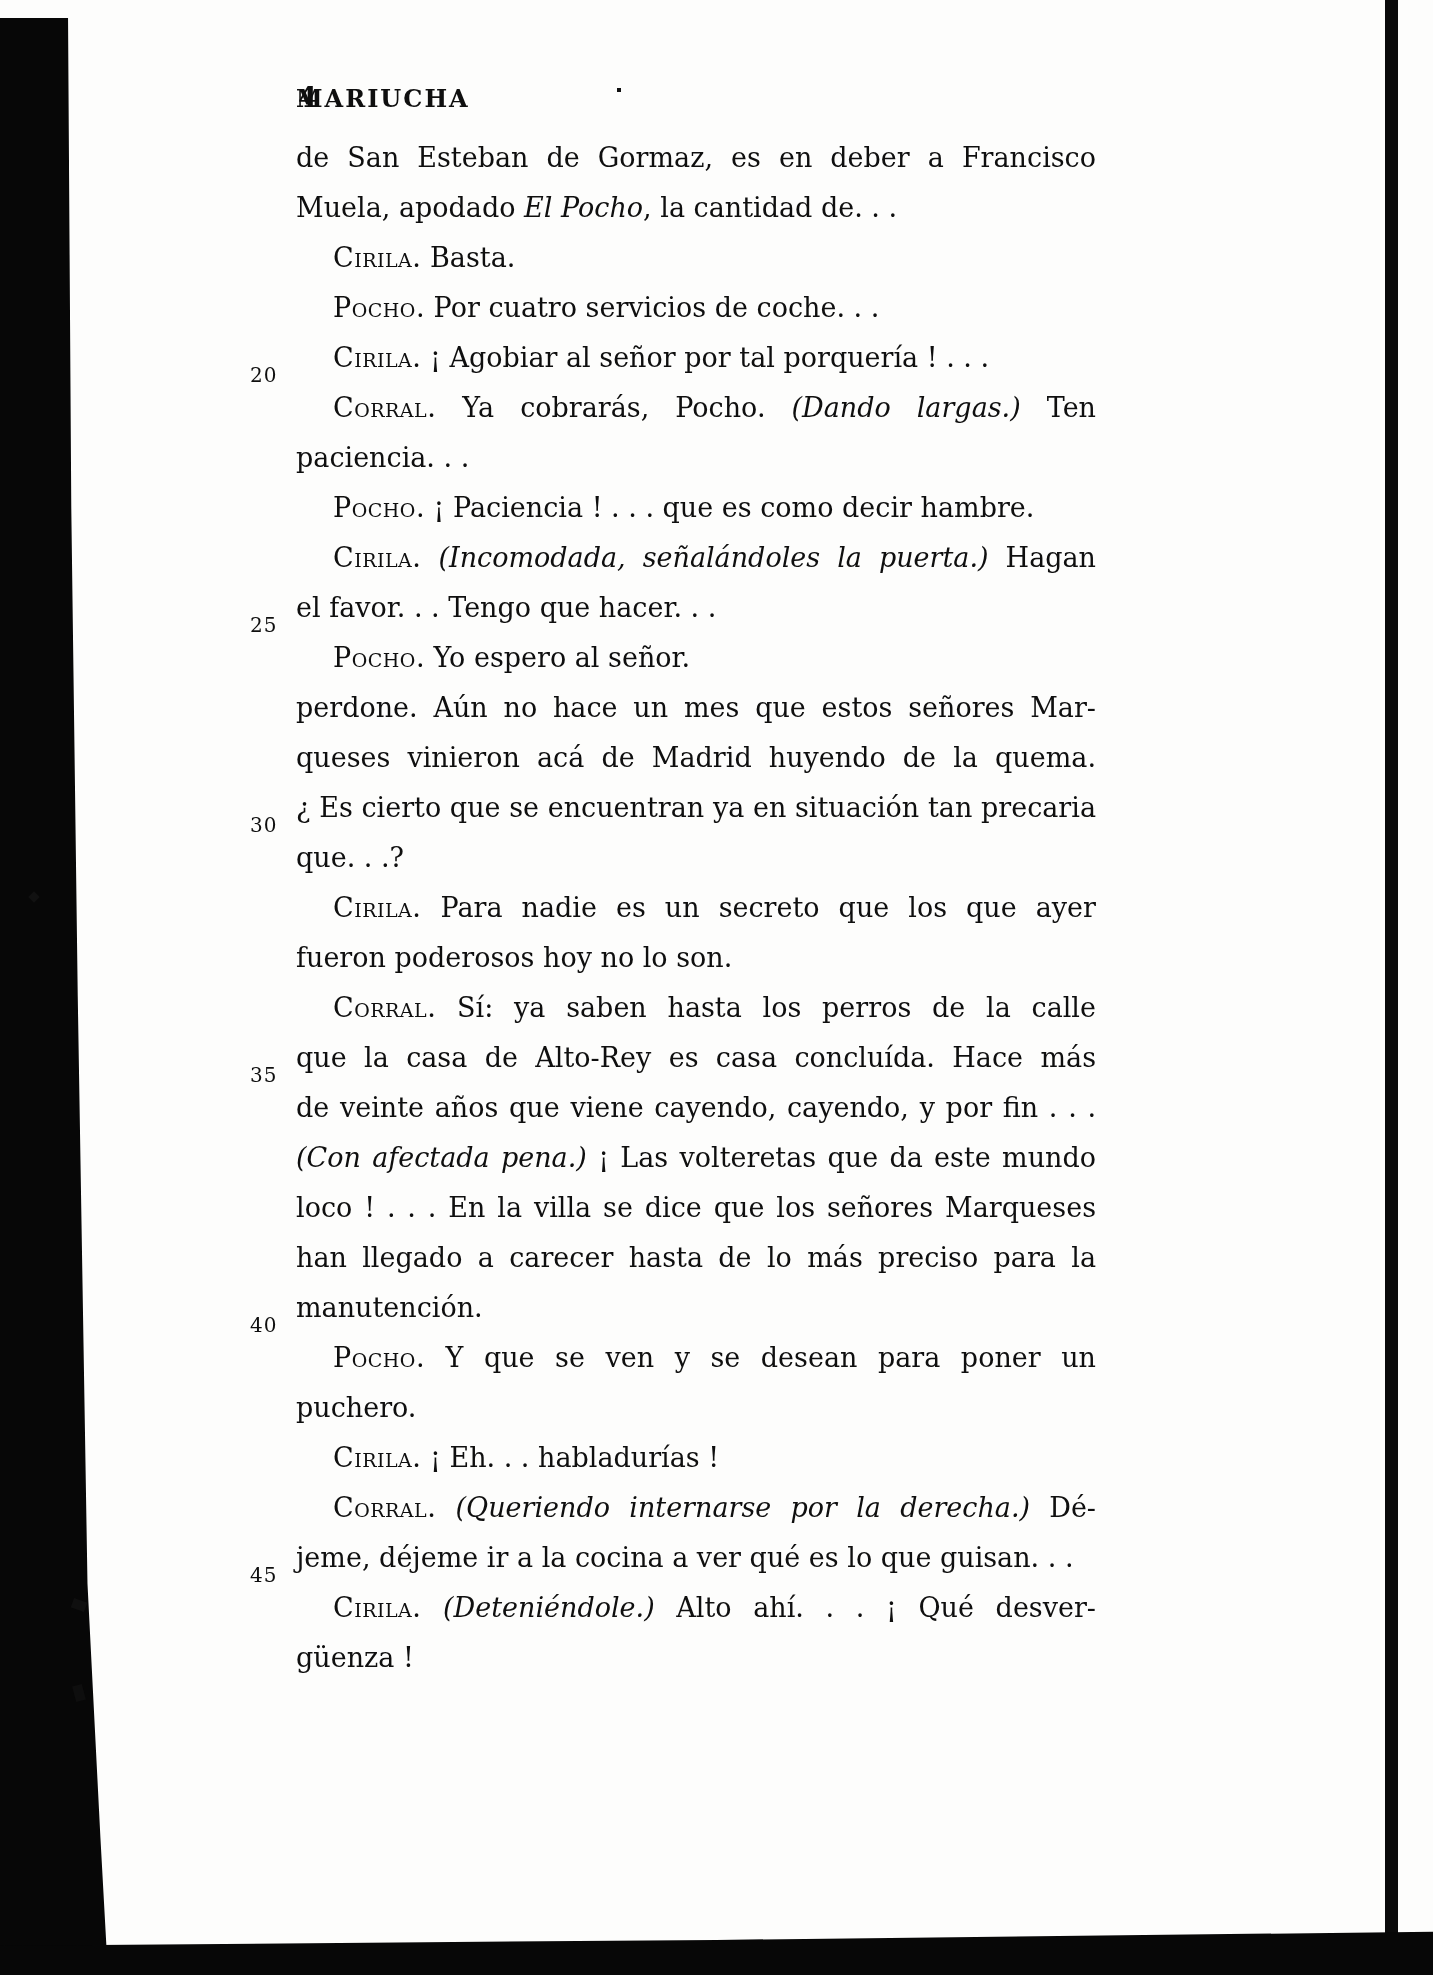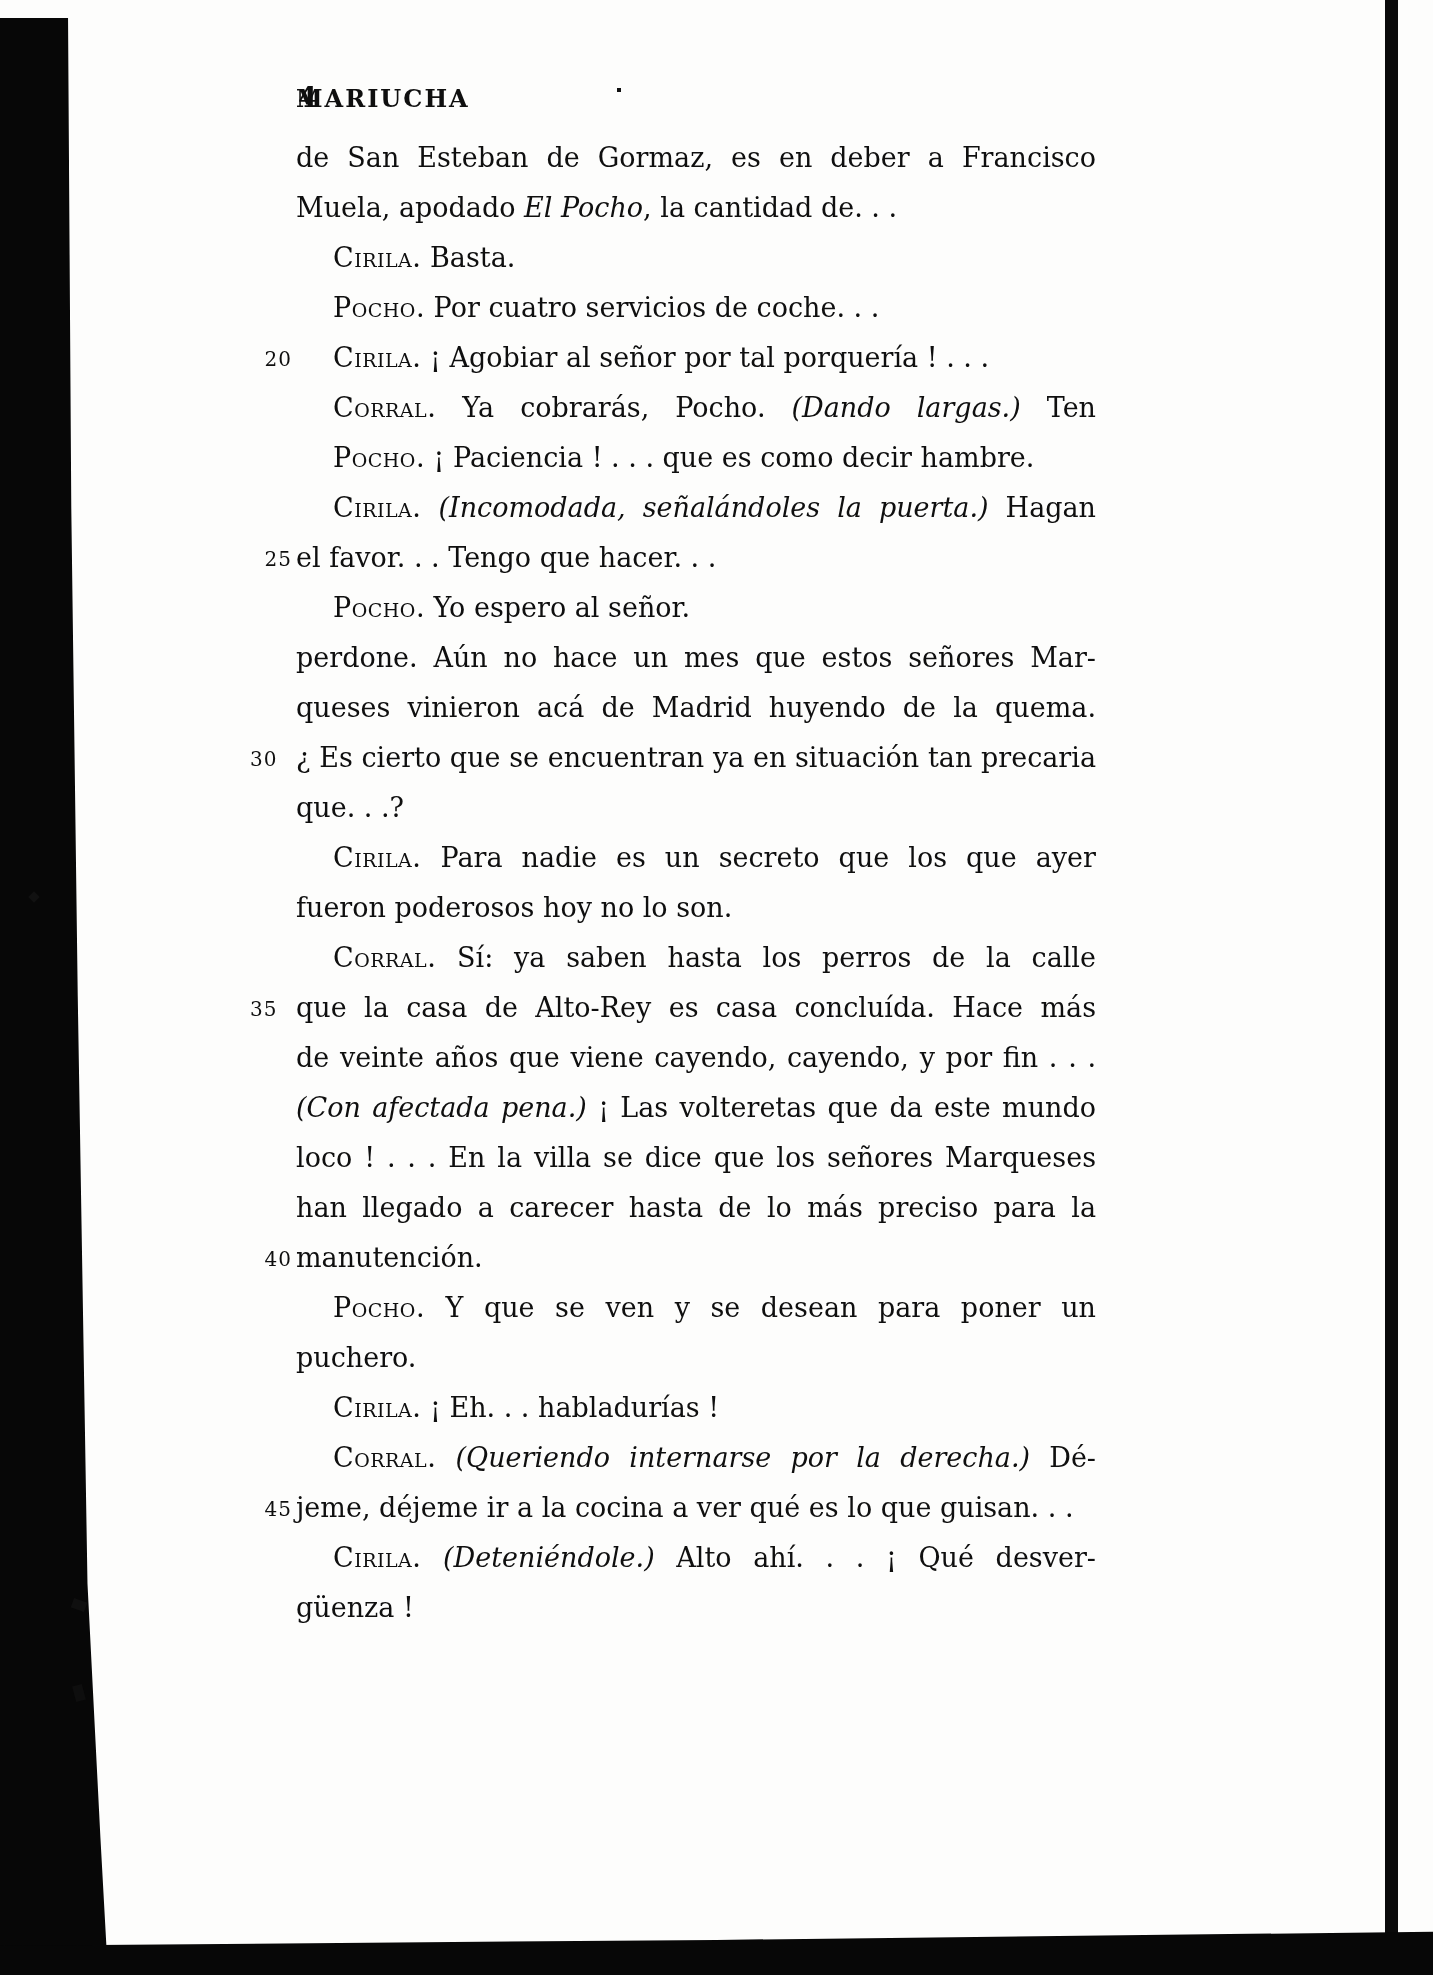--- a/index.html
+++ b/index.html
@@ -45,22 +45,22 @@
   .text-lines { position:absolute; left:296px; top:133px; width:800px; }
   .line {
     position:relative;
     font-size:27px; line-height:50px;
     text-align:left;
     white-space:normal;
   }
   .line.just { text-align:justify; text-align-last:justify; }
   .line.ind  { padding-left:37px; }
   .lnum {
-    position:absolute; left:-46px; top:0; width:42px;
-    font-size:20px; line-height:52px; text-align:right;
+    position:absolute; left:-46px; top:16px; width:42px;
+    font-size:20px; line-height:52px; text-align:left;
     letter-spacing:1px;
   }
   .sc { font-variant:small-caps; letter-spacing:0.5px; }
   .it { font-style:italic; }
 </style>
 </head>
 <body>
 
 <div class="page">
 
@@ -77,20 +77,21 @@
     <div class="running-title">MARIUCHA</div>
   </div>
 
   <div class="text-lines">
       <div class="line just"><span>de San Esteban de Gormaz, es en deber a Francisco</span></div>
       <div class="line"><span>Muela, apodado </span><span class="it">El Pocho</span><span>, la cantidad de. . .</span></div>
       <div class="line ind"><span class="sc">Cirila.</span><span>  Basta.</span></div>
       <div class="line ind"><span class="sc">Pocho.</span><span>  Por cuatro servicios de coche. . .</span></div>
       <div class="line ind"><span class="lnum">20</span><span class="sc">Cirila.</span><span>  ¡ Agobiar al señor por tal porquería ! . . .</span></div>
       <div class="line ind just"><span class="sc">Corral.</span><span>  Ya cobrarás, Pocho.  </span><span class="it">(Dando largas.)</span><span>  Ten</span></div>
+      <div class="line"><span>paciencia. . .</span></div>
       <div class="line ind"><span class="sc">Pocho.</span><span>  ¡ Paciencia ! . . . que es como decir hambre.</span></div>
       <div class="line ind just"><span class="sc">Cirila.</span><span>  </span><span class="it">(Incomodada, señalándoles la puerta.)</span><span>  Hagan</span></div>
       <div class="line"><span class="lnum">25</span><span>el favor. . . Tengo que hacer. . .</span></div>
       <div class="line ind"><span class="sc">Pocho.</span><span>  Yo espero al señor.</span></div>
       <div class="line just"><span>perdone.  Aún no hace un mes que estos señores Mar-</span></div>
       <div class="line just"><span>queses vinieron acá de Madrid huyendo de la quema.</span></div>
       <div class="line just"><span class="lnum">30</span><span>¿ Es cierto que se encuentran ya en situación tan precaria</span></div>
       <div class="line"><span>que. . .?</span></div>
       <div class="line ind just"><span class="sc">Cirila.</span><span>  Para nadie es un secreto que los que ayer</span></div>
       <div class="line"><span>fueron poderosos hoy no lo son.</span></div>

